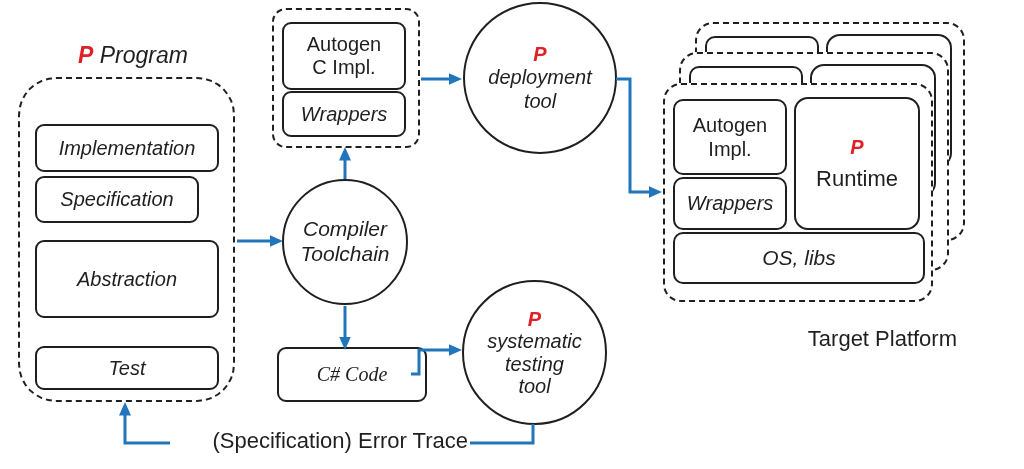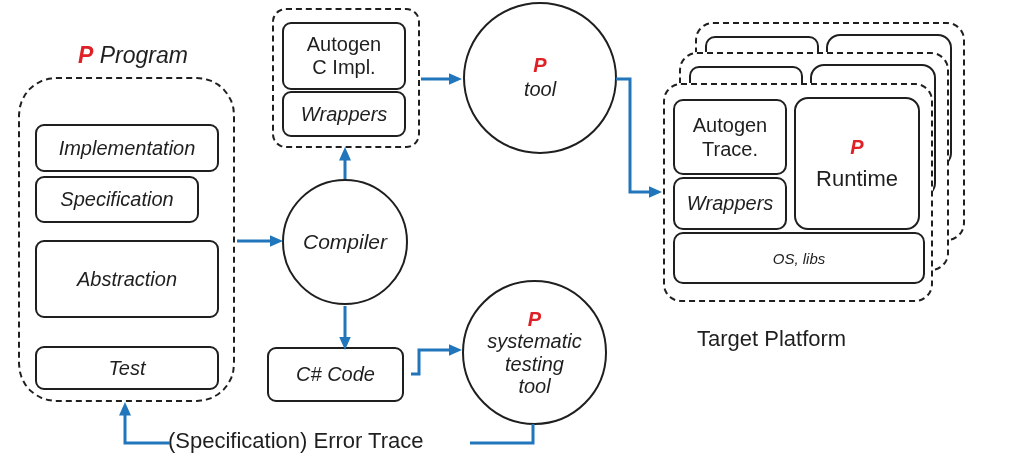--- a/index.html
+++ b/index.html
@@ -27,21 +27,21 @@
   .circle{
     position:absolute;background:#fff;border:2px solid var(--ink);border-radius:50%;
     display:flex;flex-direction:column;align-items:center;justify-content:center;text-align:center;
     font-size:21px;font-style:italic;line-height:1.18;box-sizing:border-box;z-index:4;
   }
   .pred{color:var(--p-red);font-weight:bold;font-style:italic;}
   .title{
     position:absolute;font-size:23px;font-style:italic;text-align:center;z-index:4;
   }
   .caption{
-    position:absolute;font-size:22px;font-style:normal;text-align:left;z-index:4;
+    position:absolute;font-size:22px;font-style:normal;text-align:right;z-index:4;
   }
   
   .layer{
     position:absolute;width:270px;height:219px;background:#fff;
     border:2.5px dashed var(--ink);border-radius:18px;box-sizing:border-box;
   }
   .layer .peek{
     position:absolute;background:#fff;border:2px solid var(--ink);box-sizing:border-box;
   }
   #connectors{position:absolute;left:0;top:0;width:1024px;height:469px;z-index:6;pointer-events:none;}
@@ -75,28 +75,30 @@
   <div class="box upright" style="left:282px;top:22px;width:124px;height:68px;flex-direction:column;">
     <span>Autogen</span>
     <span>C Impl.</span>
   </div>
   <div class="box" style="left:282px;top:91px;width:124px;height:46px;">
     <span>Wrappers</span>
   </div>
 
   <div class="circle" style="left:282px;top:179px;width:126px;height:126px;">
     <span>Compiler</span>
+    <span>Toolchain</span>
   </div>
 
-  <div class="box" style="left:267px;top:347px;width:137px;height:55px;">
+  <div class="box" style="left:277px;top:347px;width:150px;height:55px;font-family:Liberation Serif, serif;">
     <span>C# Code</span>
   </div>
 
   <div class="circle" style="left:463px;top:2px;width:154px;height:152px;font-size:20px;">
     <span class="pred">P</span>
+    <span>deployment</span>
     <span>tool</span>
   </div>
 
   <div class="circle" style="left:462px;top:280px;width:145px;height:145px;font-size:20px;line-height:1.12;">
     <span class="pred">P</span>
     <span>systematic</span>
     <span>testing</span>
     <span>tool</span>
   </div>
 
@@ -104,30 +106,30 @@
     <div class="peek" style="left:8px;top:12px;width:114px;height:76px;border-radius:10px;"></div>
     <div class="peek" style="left:129px;top:10px;width:126px;height:133px;border-radius:14px;"></div>
   </div>
   <div class="layer" style="left:679px;top:52px;z-index:2;">
     <div class="peek" style="left:8px;top:12px;width:114px;height:76px;border-radius:10px;"></div>
     <div class="peek" style="left:129px;top:10px;width:126px;height:133px;border-radius:14px;"></div>
   </div>
   <div class="layer" style="left:663px;top:83px;z-index:3;">
     <div class="peek upright" style="left:8px;top:14px;width:114px;height:76px;border-radius:10px;display:flex;flex-direction:column;align-items:center;justify-content:center;font-size:20px;line-height:1.2;">
       <span>Autogen</span>
-      <span>Trace.</span>
+      <span>Impl.</span>
     </div>
     <div class="peek" style="left:8px;top:92px;width:114px;height:53px;border-radius:10px;display:flex;align-items:center;justify-content:center;font-size:20px;font-style:italic;">
       <span>Wrappers</span>
     </div>
     <div class="peek upright" style="left:129px;top:12px;width:126px;height:133px;border-radius:14px;display:flex;flex-direction:column;align-items:center;justify-content:center;font-size:22px;line-height:1.5;">
       <span class="pred" style="font-size:20px;">P</span>
       <span>Runtime</span>
     </div>
-    <div class="peek" style="left:8px;top:147px;width:252px;height:52px;border-radius:10px;display:flex;align-items:center;justify-content:center;font-size:15px;font-style:italic;">
+    <div class="peek" style="left:8px;top:147px;width:252px;height:52px;border-radius:10px;display:flex;align-items:center;justify-content:center;font-size:21px;font-style:italic;">
       <span>OS, libs</span>
     </div>
   </div>
   <div class="caption" style="left:697px;top:326px;width:260px;">
     <span>Target Platform</span>
   </div>
 
   <div class="caption" style="left:168px;top:428px;width:300px;">
     <span>(Specification) Error Trace</span>
   </div>

